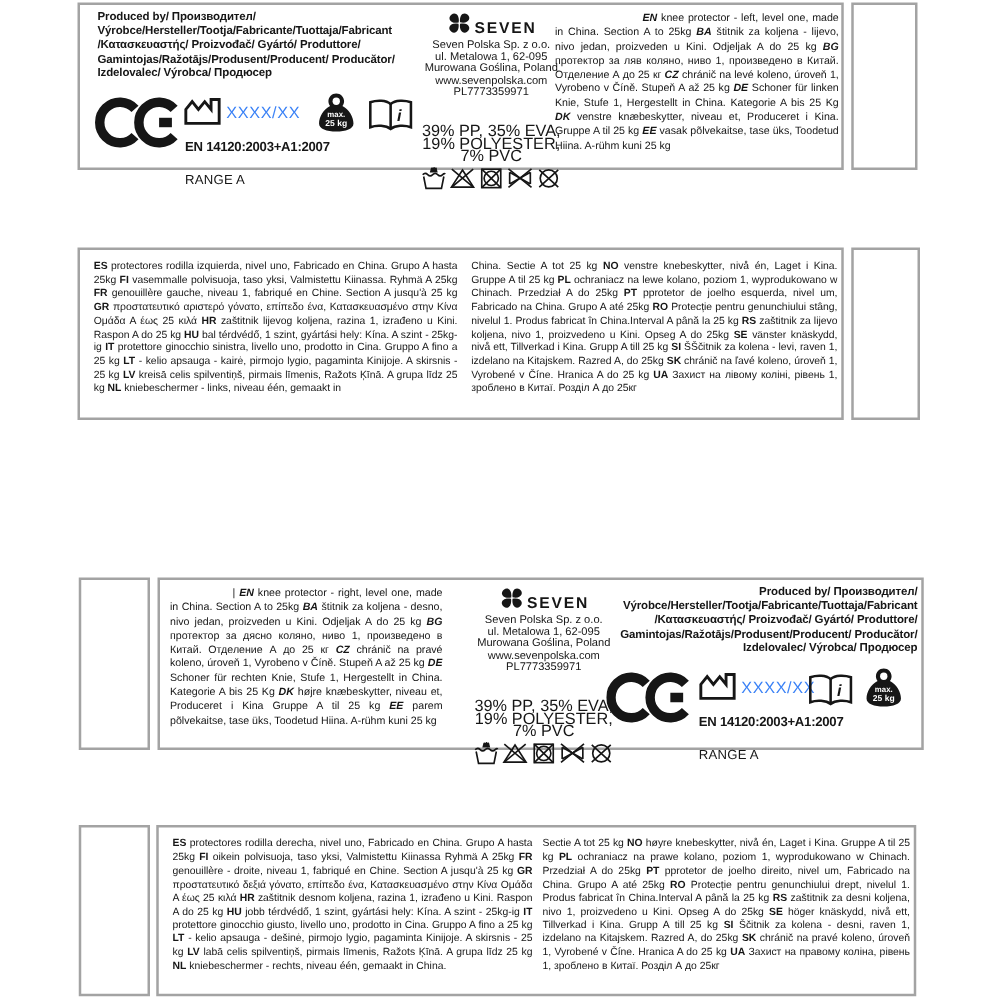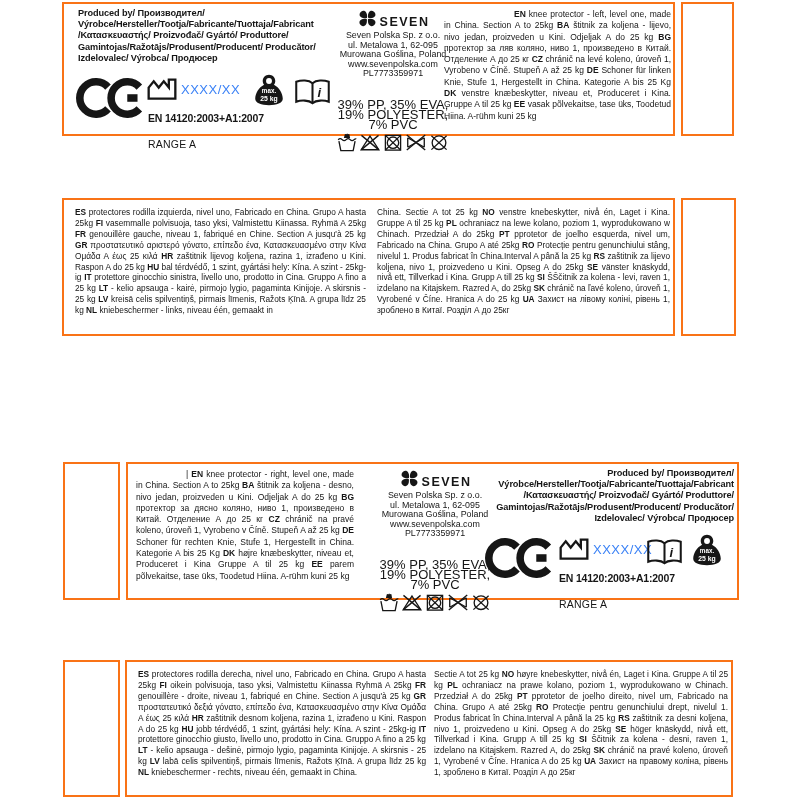--- a/index.html
+++ b/index.html
@@ -1,37 +1,37 @@
 <!DOCTYPE html>
 <html><head>
 <meta charset="utf-8">
 <title>Label Sheet</title>
 <style>
   html,body{margin:0;padding:0;background:#fff;}
   #canvas{
     position:relative;width:800px;height:800px;background:#ffffff;overflow:hidden;
     font-family:"Liberation Sans",sans-serif;color:#161616;
   }
-  .box{position:absolute;background:#fff;border:2px solid #f97316;box-sizing:border-box;}
+  .box{position:absolute;background:#fff;border:2px solid #a3a3a3;box-sizing:border-box;}
   .abs{position:absolute;}
   
   .producer{position:absolute;font-size:9.2px;line-height:11.2px;font-weight:600;letter-spacing:-0.1px;}
   .producer.right{text-align:right;}
   
   .company{position:absolute;text-align:center;}
   .logo-row{display:flex;align-items:flex-end;justify-content:center;gap:2px;}
   .logo-glyph{width:21px;height:21px;}
   .logo-text{font-weight:700;font-size:12.5px;letter-spacing:1.5px;}
   .addr{font-size:8.9px;line-height:9.6px;margin-top:2px;}
   .comp{font-size:13px;line-height:9.9px;margin-top:21px;}
   .care-row{display:flex;gap:1px;justify-content:center;margin-top:3px;}
   .care-row svg{width:22px;height:19px;flex:0 0 auto;}
   
   .para{position:absolute;text-align:justify;font-size:8.5px;line-height:11.3px;overflow:hidden;}
-  .para b{font-weight:700;}
+  .para b{font-weight:700;font-style:italic;}
   .lang-col{position:absolute;text-align:justify;font-size:8.3px;line-height:10.9px;height:124px;overflow:hidden;}
   .lang-col b{font-weight:700;}
   
   .batch{position:absolute;font-size:13px;font-weight:400;color:#3b82f6;letter-spacing:0.5px;}
   .range{position:absolute;font-size:10.5px;letter-spacing:0.2px;margin-top:37px;}
   .std{position:absolute;font-size:10.5px;font-weight:700;letter-spacing:-0.2px;}
   svg{display:block;}
 </style>
 </head>
 <body>

